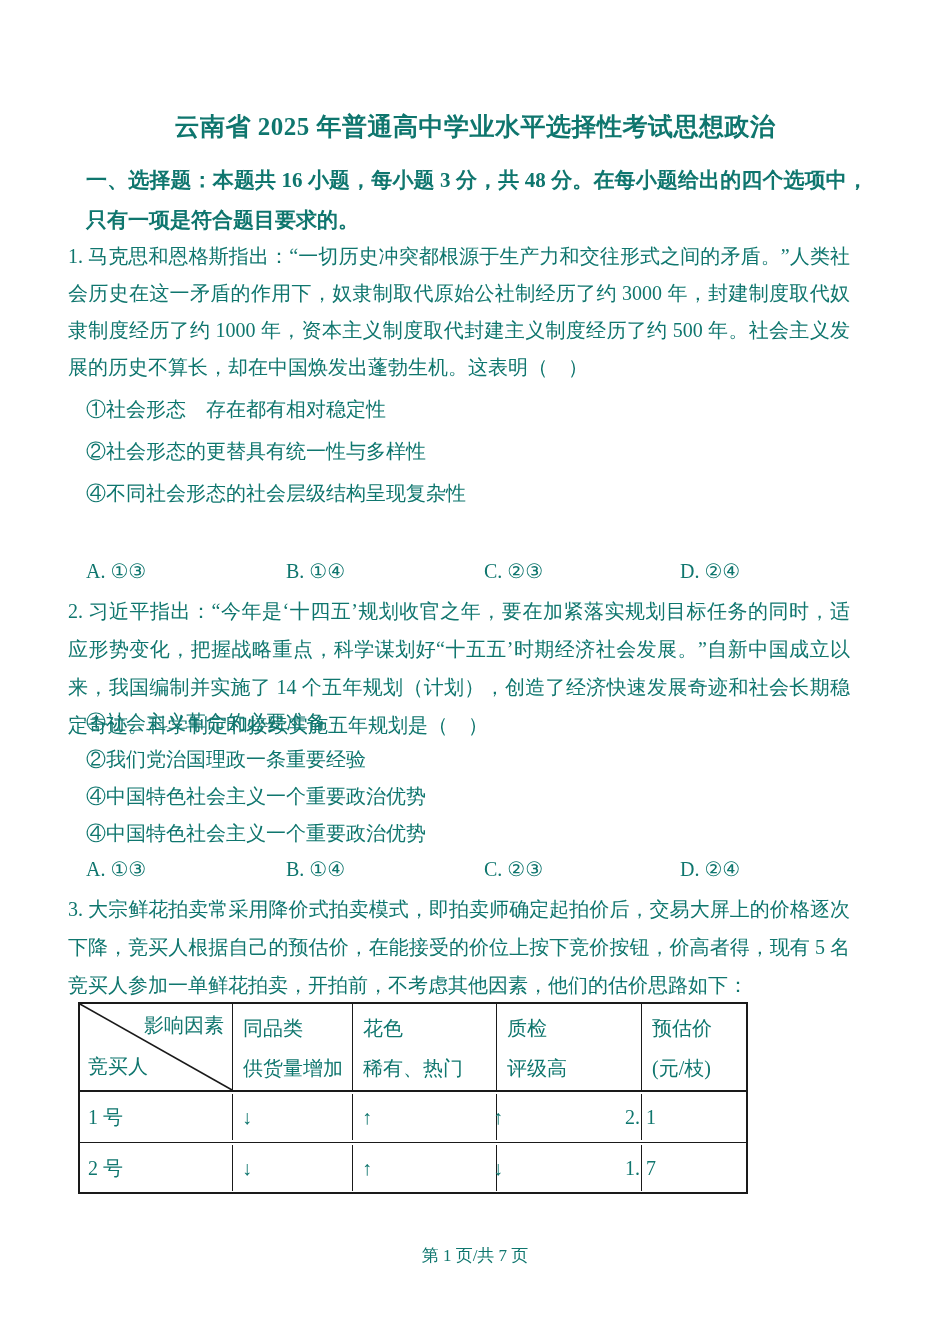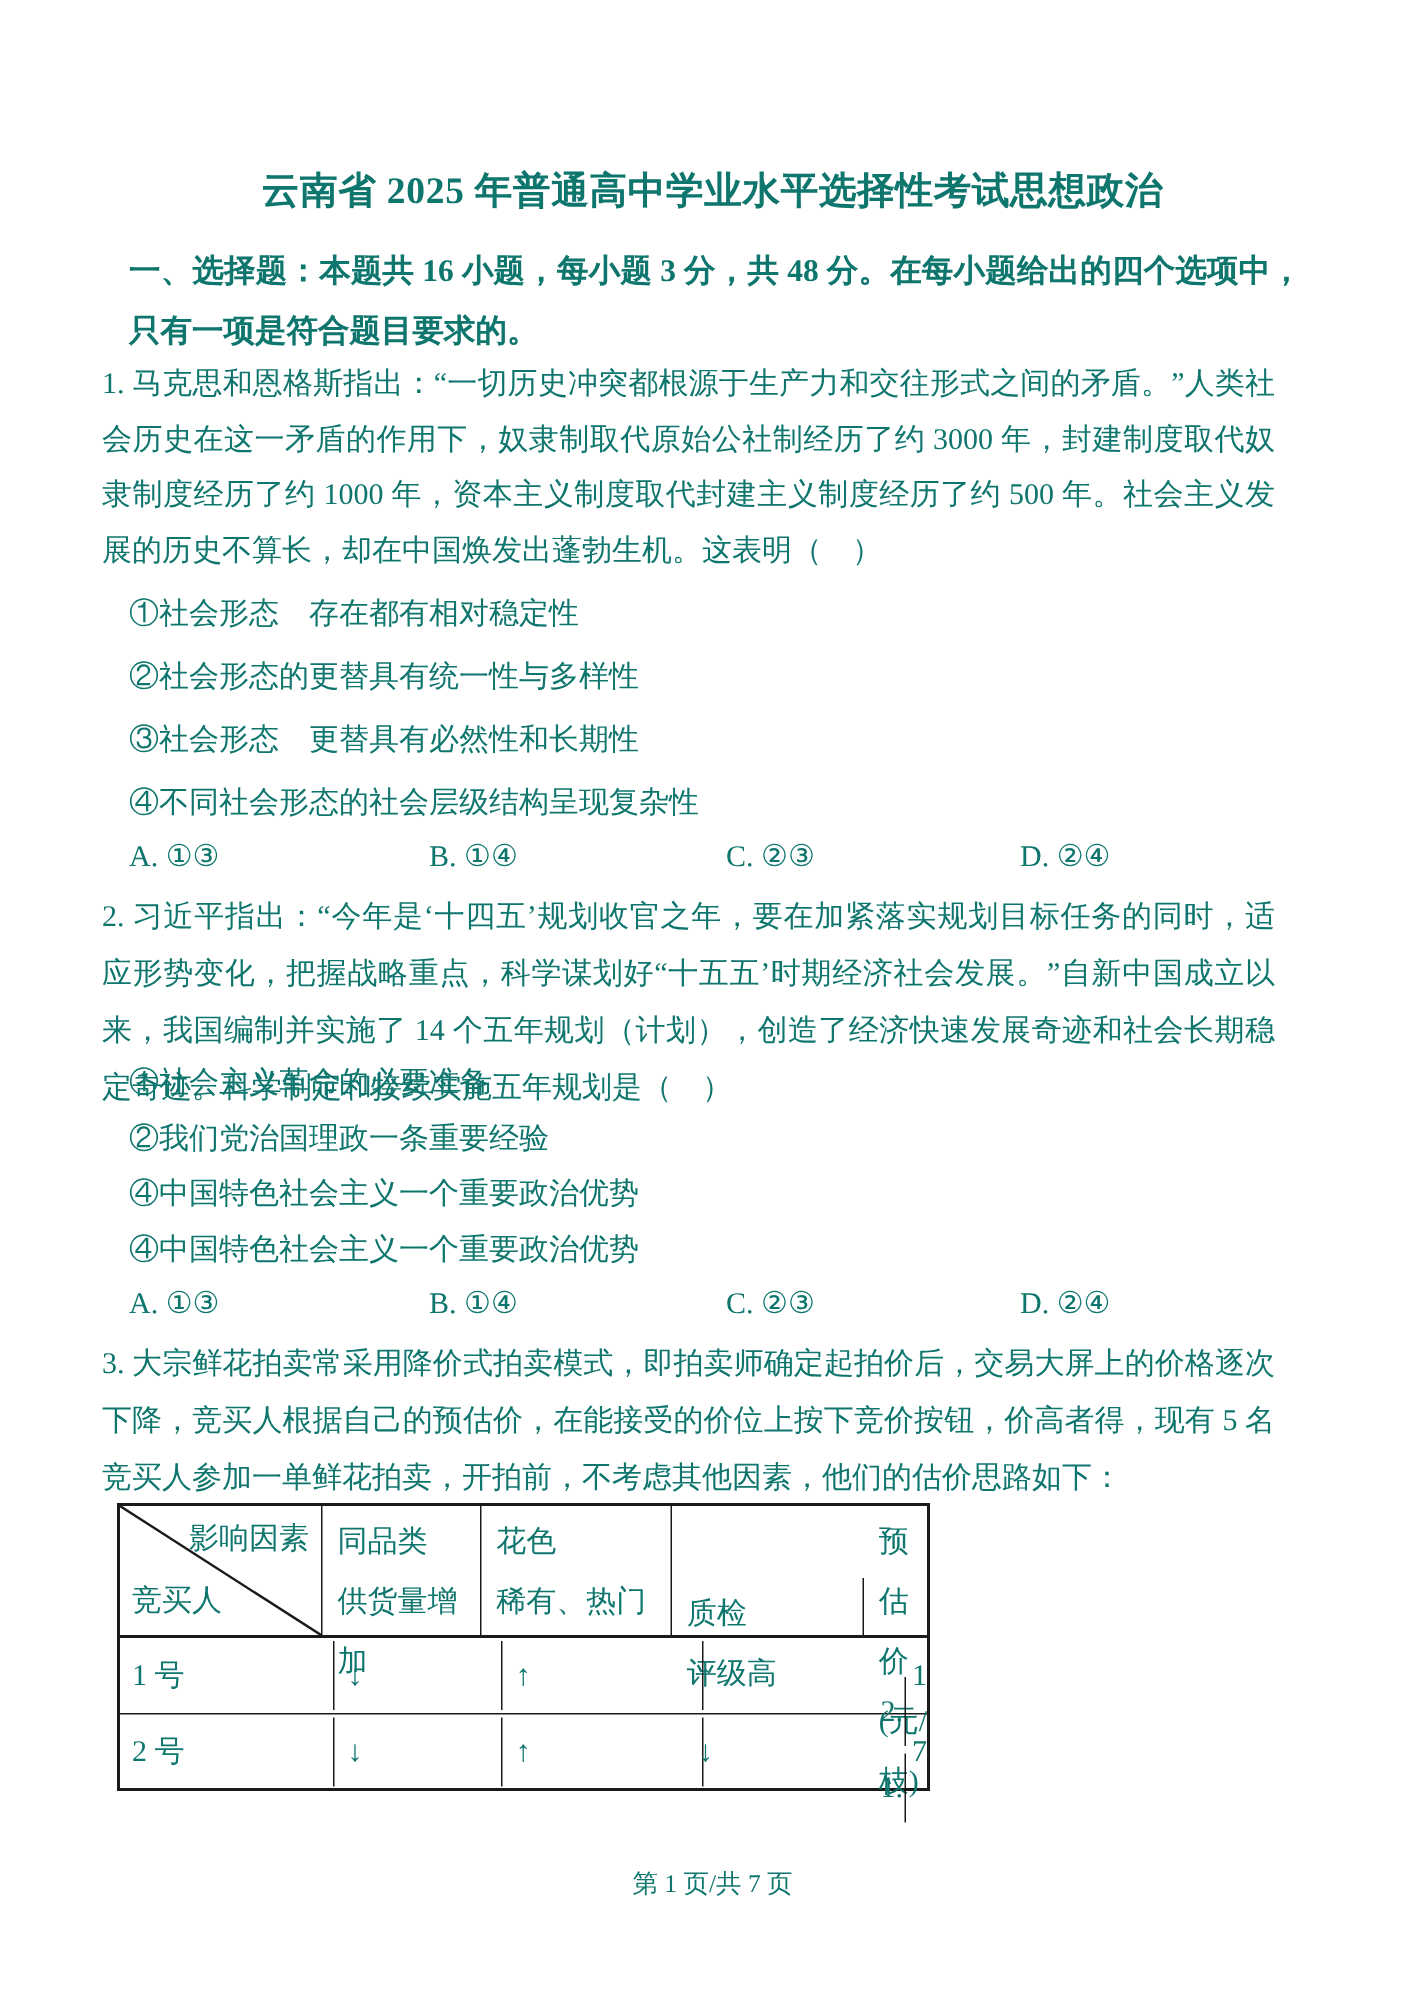--- a/index.html
+++ b/index.html
@@ -47,40 +47,40 @@
   .choices-q2 { top:854px; }
   .choice-item { position:absolute; top:0; white-space:nowrap; }
   .choice-a { left:0px; }
   .choice-b { left:200px; }
   .choice-c { left:398px; }
   .choice-d { left:594px; }
 
   
   .est-table {
     position:absolute; top:1002px; left:78px;
-    width:542px;
+    width:670px;
     border:2px solid #1a1a1a;
     box-sizing:border-box;
     font-size:20px;
   }
   .trow { display:flex; width:100%; box-sizing:border-box; }
   .trow-header { height:88px; border-bottom:2px solid #1a1a1a; }
   .trow-data { height:50px;align-items:center; }
   .trow-data + .trow-data { border-top:1.5px solid #1a1a1a; }
   .tcell {
     position:relative;
     box-sizing:border-box;
     border-right:1.5px solid #1a1a1a;
     overflow:visible;
   }
   .tcell:last-child { border-right:none; }
   .col-1 { width:153px; }
   .col-2 { width:120px; }
   .col-3 { width:144px; }
-  .col-4 { width:145px;margin-top:48px; }
+  .col-4 { width:145px; }
   .col-5 { width:104px; flex:1; }
   .corner-svg { position:absolute; top:0; left:0; width:100%; height:100%; }
   .corner-top { position:absolute; top:8px; right:8px; }
   .corner-bottom { position:absolute; bottom:10px; left:8px;text-align:center; }
   .hcell-line { display:block; padding-left:10px; line-height:40px; }
   .hcell-pad { padding-top:4px; }
   .dcell { line-height:46px; padding-left:8px; }
   .cell-center-left { line-height:46px; padding-left:9px; }
   .quality-arrow {
     position:absolute; right:-7px; top:50%;
@@ -103,21 +103,20 @@
 <div class="page">
 
   <div class="doc-title">云南省 2025 年普通高中学业水平选择性考试思想政治</div>
 
   <div class="section-heading">一、选择题：本题共 16 小题，每小题 3 分，共 48 分。在每小题给出的四个选项中，只有一项是符合题目要求的。</div>
 
   <div class="stem stem-q1">1. 马克思和恩格斯指出：“一切历史冲突都根源于生产力和交往形式之间的矛盾。”人类社会历史在这一矛盾的作用下，奴隶制取代原始公社制经历了约 3000 年，封建制度取代奴隶制度经历了约 1000 年，资本主义制度取代封建主义制度经历了约 500 年。社会主义发展的历史不算长，却在中国焕发出蓬勃生机。这表明（　）</div>
   <div class="statements statements-q1">
     <div class="statement-line">①社会形态　存在都有相对稳定性</div>
     <div class="statement-line">②社会形态的更替具有统一性与多样性</div>
-    <div class="statement-line">③社会形态　更替具有必然性和长期性</div>
     <div class="statement-line">④不同社会形态的社会层级结构呈现复杂性</div>
   </div>
   <div class="choices choices-q1">
     <span class="choice-item choice-a">A. ①③</span>
     <span class="choice-item choice-b">B. ①④</span>
     <span class="choice-item choice-c">C. ②③</span>
     <span class="choice-item choice-d">D. ②④</span>
   </div>
 
   <div class="stem stem-q2">2. 习近平指出：“今年是‘十四五’规划收官之年，要在加紧落实规划目标任务的同时，适应形势变化，把握战略重点，科学谋划好“十五五’时期经济社会发展。”自新中国成立以来，我国编制并实施了 14 个五年规划（计划），创造了经济快速发展奇迹和社会长期稳定奇迹。科学制定和接续实施五年规划是（　）</div>

